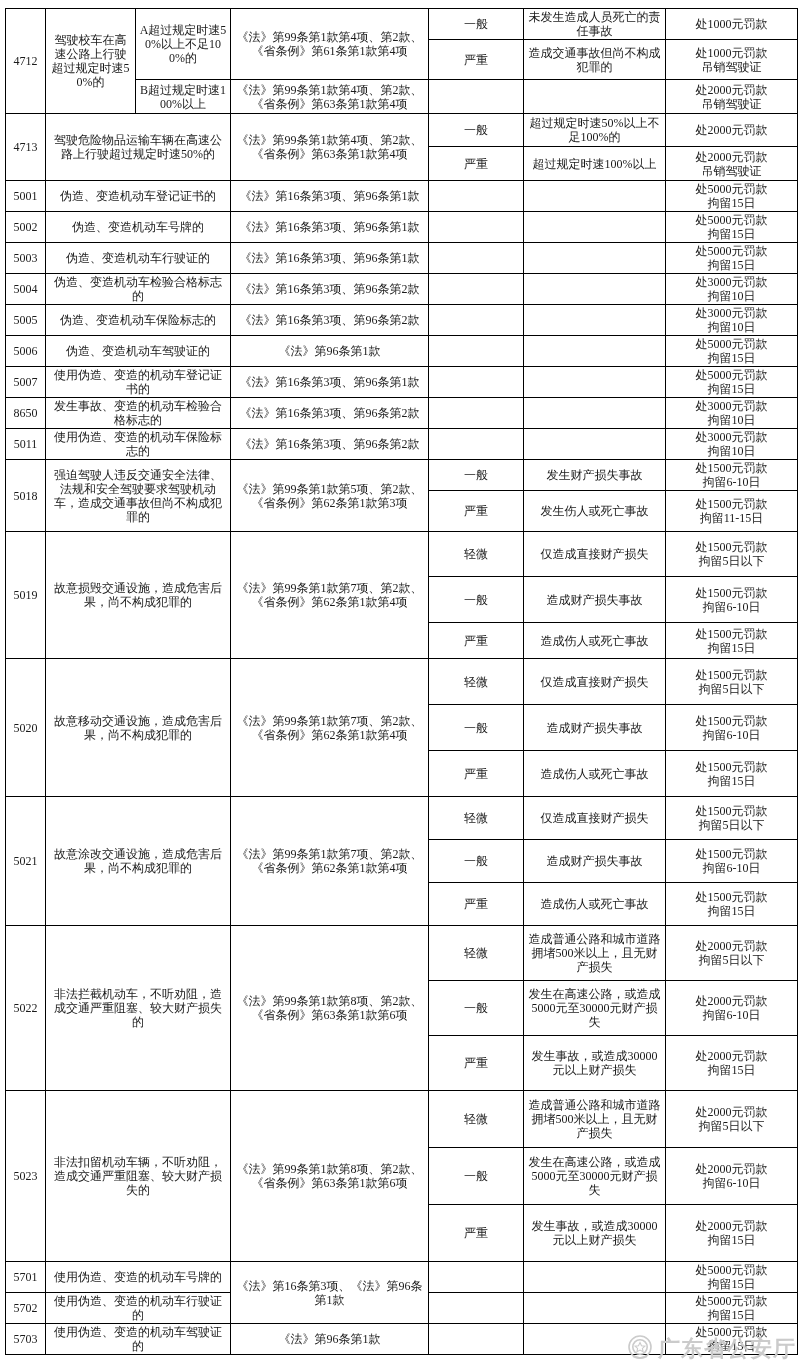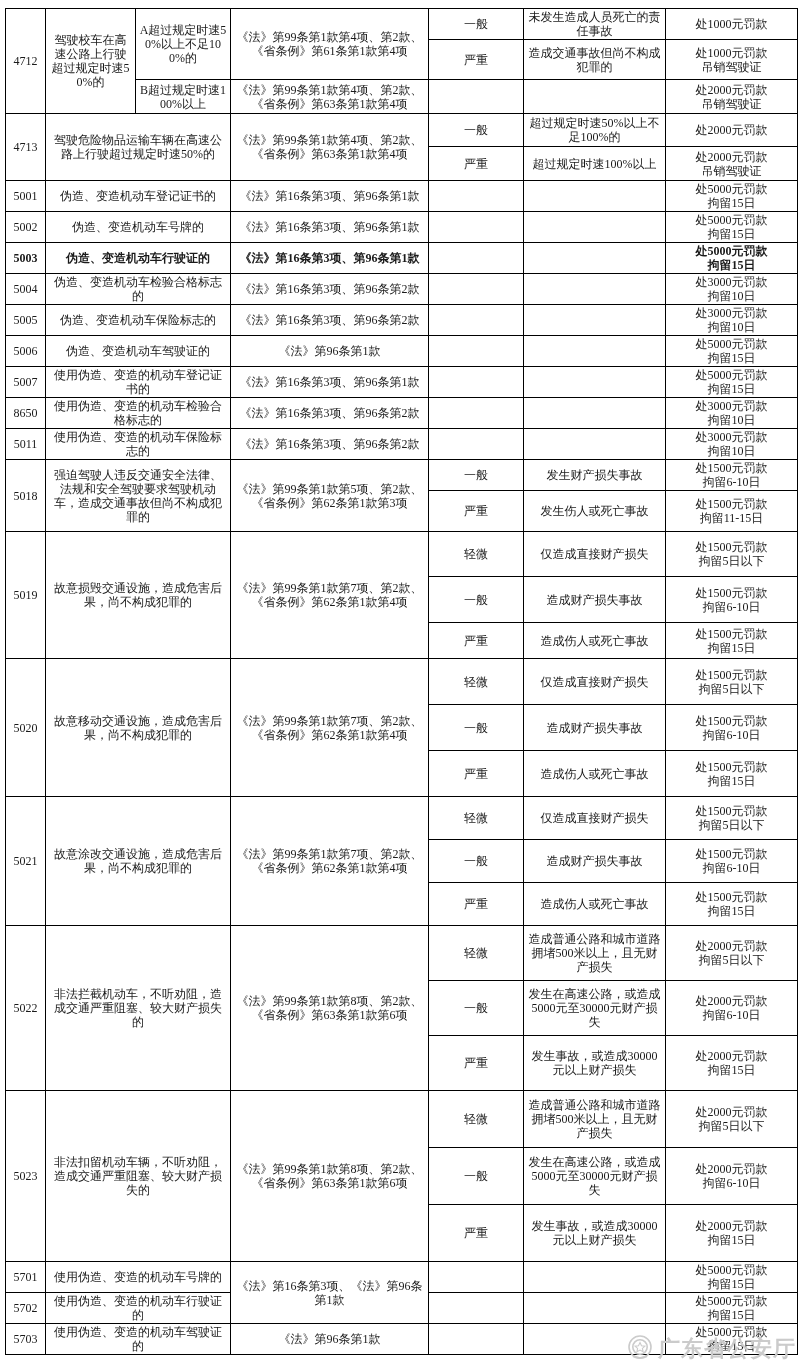--- a/index.html
+++ b/index.html
@@ -93,21 +93,21 @@
         </tr>
         <tr style="height: 28px;">
           <td>5002</td>
           <td colspan="2">伪造、变造机动车号牌的</td>
           <td>《法》第16条第3项、第96条第1款</td>
           <td></td>
           <td></td>
           <td>处5000元罚款
 拘留15日</td>
         </tr>
-        <tr style="height: 28px; font-weight: bold;">
+        <tr style="height: 28px;">
           <td>5003</td>
           <td colspan="2">伪造、变造机动车行驶证的</td>
           <td>《法》第16条第3项、第96条第1款</td>
           <td></td>
           <td></td>
           <td>处5000元罚款
 拘留15日</td>
         </tr>
         <tr style="height: 28px;">
           <td>5004</td>
@@ -140,21 +140,21 @@
           <td>5007</td>
           <td colspan="2">使用伪造、变造的机动车登记证书的</td>
           <td>《法》第16条第3项、第96条第1款</td>
           <td></td>
           <td></td>
           <td>处5000元罚款
 拘留15日</td>
         </tr>
         <tr style="height: 28px;">
           <td>8650</td>
-          <td colspan="2">使用伪造、变造的机动车检验合格标志的</td>
+          <td colspan="2">发生事故、变造的机动车检验合格标志的</td>
           <td>《法》第16条第3项、第96条第2款</td>
           <td></td>
           <td></td>
           <td>处3000元罚款
 拘留10日</td>
         </tr>
         <tr style="height: 28px;">
           <td>5011</td>
           <td colspan="2">使用伪造、变造的机动车保险标志的</td>
           <td>《法》第16条第3项、第96条第2款</td>

